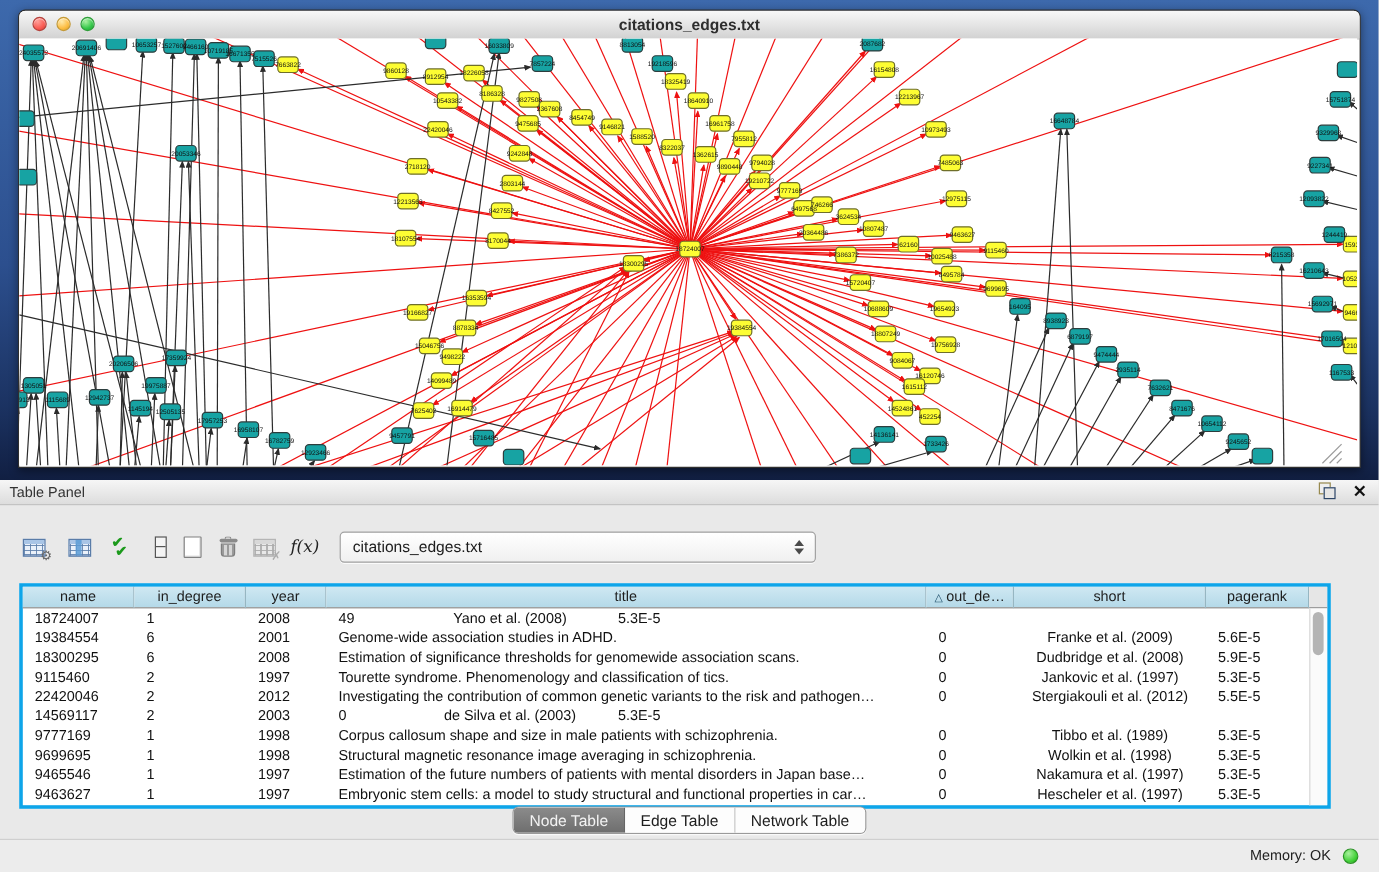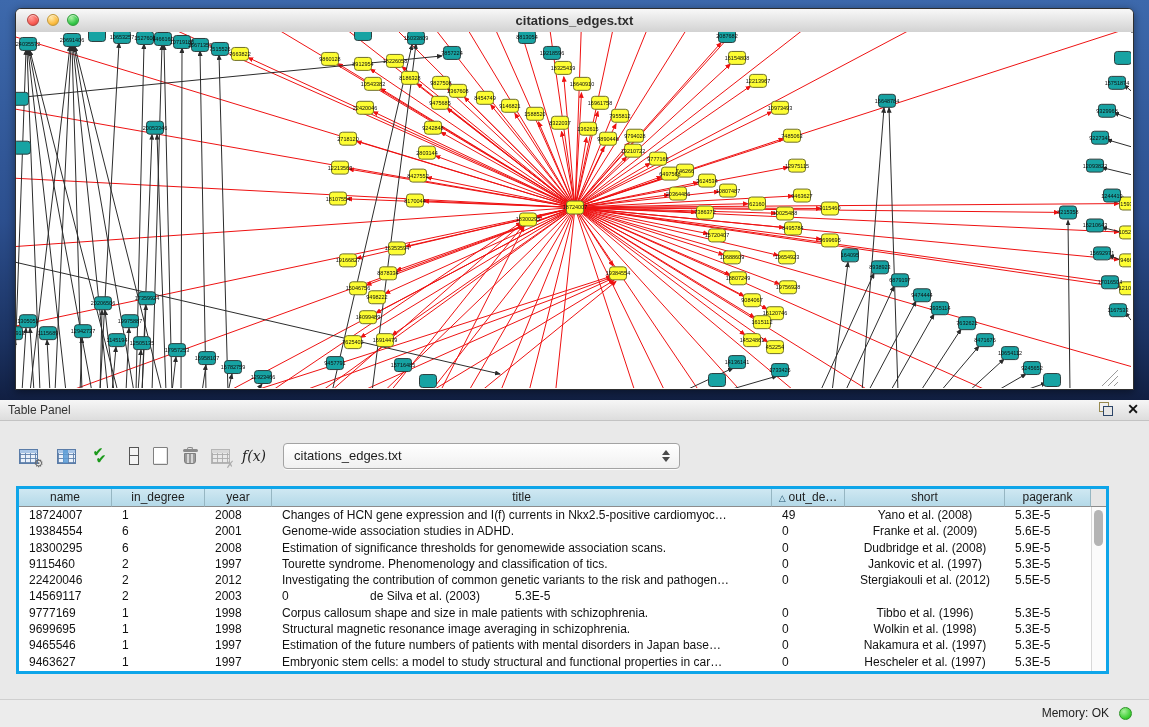--- a/index.html
+++ b/index.html
@@ -627,21 +627,20 @@
           <div class="hdr-cell" style="width: 73px;"><span class="sort-tri">△</span>out_de…</div>
           <div class="hdr-cell" style="width: 160px;">short</div>
           <div class="hdr-cell" style="width: 86px;">pagerank</div>
           <div class="hdr-cell sb" style="width: 15px;"></div>
         </div>
       <div id="rows">
           <div class="trow">
             <div class="tcell" style="width: 93px;">18724007</div>
             <div class="tcell" style="width: 93px;">1</div>
             <div class="tcell" style="width: 67px;">2008</div>
-            <div class="tcell" style="width: 500px;">Changes of HCN gene expression and I(f) currents in Nkx2.5-positive cardiomyoc…</div>
             <div class="tcell" style="width: 73px;">49</div>
             <div class="tcell c" style="width: 160px;">Yano et al. (2008)</div>
             <div class="tcell" style="width: 86px;">5.3E-5</div>
           </div>
           <div class="trow">
             <div class="tcell" style="width: 93px;">19384554</div>
             <div class="tcell" style="width: 93px;">6</div>
             <div class="tcell" style="width: 67px;">2001</div>
             <div class="tcell" style="width: 500px;">Genome-wide association studies in ADHD.</div>
             <div class="tcell" style="width: 73px;">0</div>
@@ -682,21 +681,21 @@
             <div class="tcell" style="width: 73px;">0</div>
             <div class="tcell c" style="width: 160px;">de Silva et al. (2003)</div>
             <div class="tcell" style="width: 86px;">5.3E-5</div>
           </div>
           <div class="trow">
             <div class="tcell" style="width: 93px;">9777169</div>
             <div class="tcell" style="width: 93px;">1</div>
             <div class="tcell" style="width: 67px;">1998</div>
             <div class="tcell" style="width: 500px;">Corpus callosum shape and size in male patients with schizophrenia.</div>
             <div class="tcell" style="width: 73px;">0</div>
-            <div class="tcell c" style="width: 160px;">Tibbo et al. (1996)</div>
+            <div class="tcell c" style="width: 160px;">Tibbo et al. (1989)</div>
             <div class="tcell" style="width: 86px;">5.3E-5</div>
           </div>
           <div class="trow">
             <div class="tcell" style="width: 93px;">9699695</div>
             <div class="tcell" style="width: 93px;">1</div>
             <div class="tcell" style="width: 67px;">1998</div>
             <div class="tcell" style="width: 500px;">Structural magnetic resonance image averaging in schizophrenia.</div>
             <div class="tcell" style="width: 73px;">0</div>
             <div class="tcell c" style="width: 160px;">Wolkin et al. (1998)</div>
             <div class="tcell" style="width: 86px;">5.3E-5</div>
@@ -718,19 +717,26 @@
             <div class="tcell" style="width: 73px;">0</div>
             <div class="tcell c" style="width: 160px;">Hescheler et al. (1997)</div>
             <div class="tcell" style="width: 86px;">5.3E-5</div>
           </div>
         </div>
       <div id="vscroll">
           <div id="vthumb"></div>
         </div>
     </div>
 
+    <div id="tabbar">
+      <div id="seg">
+          <div class="seg-tab active">Node Table</div>
+          <div class="seg-tab">Edge Table</div>
+          <div class="seg-tab">Network Table</div>
+        </div>
+    </div>
 
     <div id="statusbar">
       <span id="mem-label">Memory: OK</span>
       <span id="mem-dot"></span>
     </div>
   </div>
 </div>
 
 </body></html>

